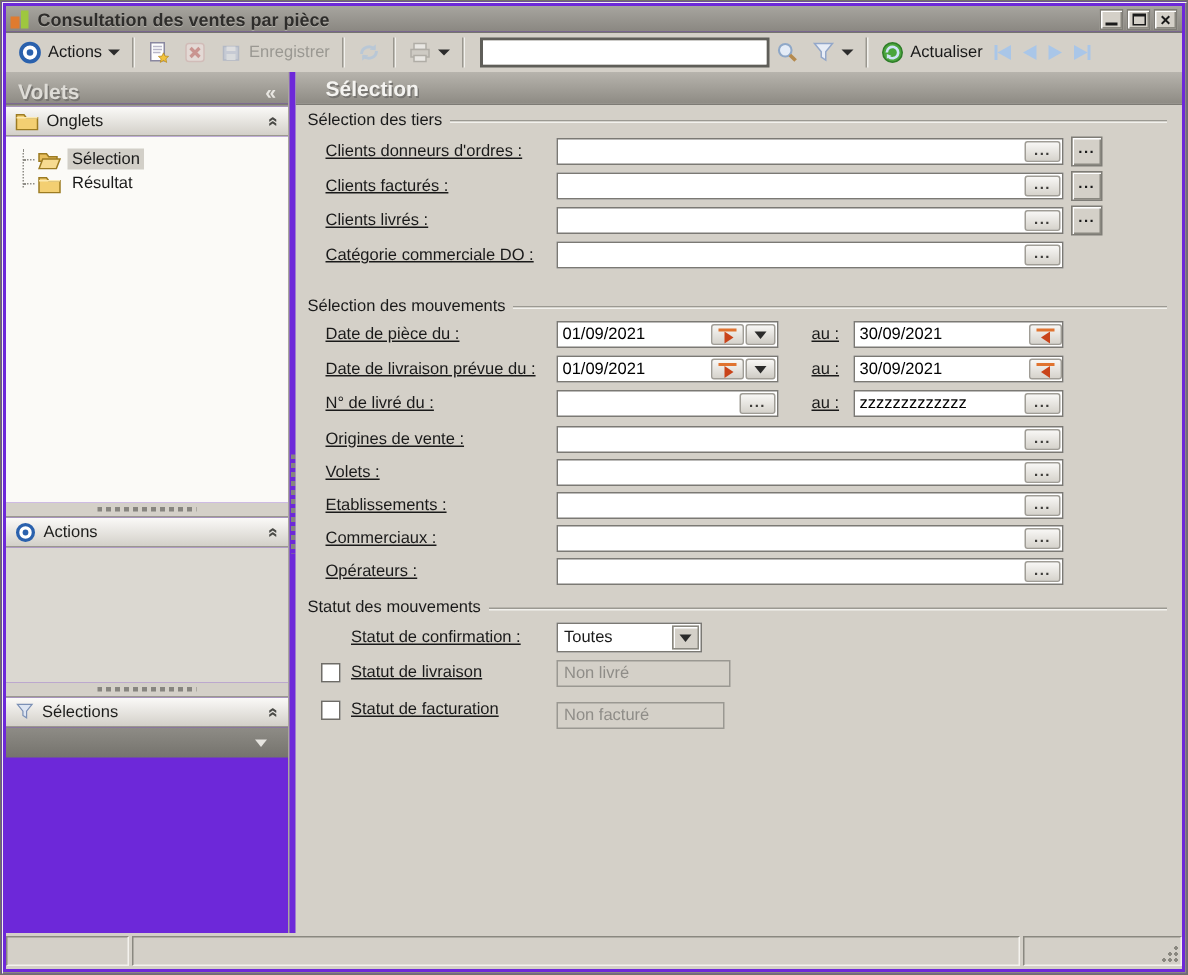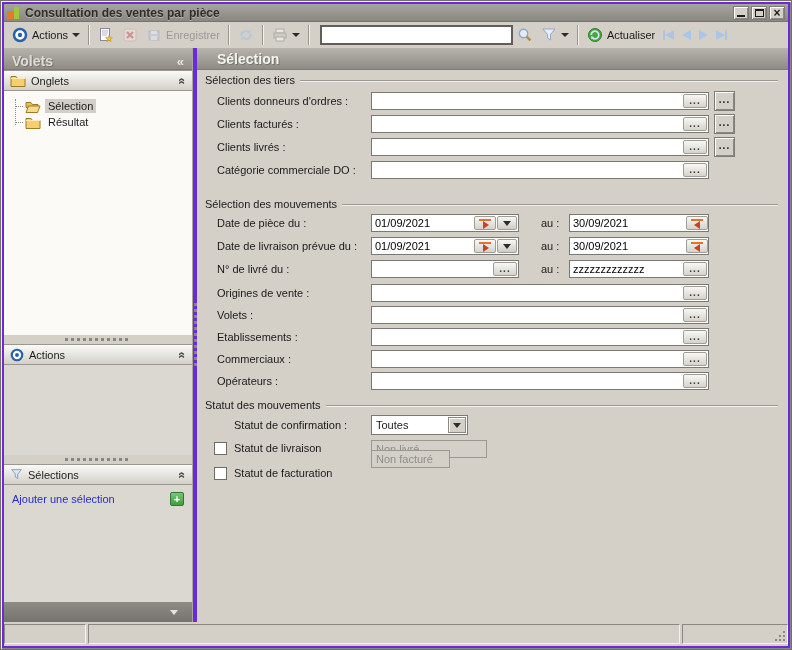--- a/index.html
+++ b/index.html
@@ -79,21 +79,21 @@
 
   
   .main { flex:1; position:relative; background:#d4d0c8; overflow:hidden; }
   .main-hdr { position:absolute; left:0; top:0; right:0; height:22px; background:linear-gradient(#b7b4ad,#8e8b84);
     border-bottom:1px solid #7d7b75; display:flex; align-items:center; padding-left:20px; }
   .main-hdr .t { font-size:14px; font-weight:bold; color:#f4f3f0; text-shadow:1px 1px 0 #767470; }
 
   .group-hdr { position:absolute; left:8px; right:10px; display:flex; align-items:center; gap:5px; }
   .group-hdr .line { flex:1; height:2px; border-top:1px solid #9b9992; border-bottom:1px solid #f2f1ed; margin-top:1px; }
 
-  .flabel { position:absolute; white-space:nowrap; color:#1a1a1a; }
+  .flabel { position:absolute; white-space:nowrap; color:#1a1a1a;text-decoration:underline; }
   .field { position:absolute; height:18px; background:#fff; border:1px solid #7b7974; display:flex; align-items:stretch; }
   .field input { flex:1; min-width:0; border:0; outline:none; font:inherit; padding:0 3px; background:transparent; }
   .dots-btn { width:24px; margin:1px; background:linear-gradient(#f8f7f5,#d6d3cc); border:1px solid #a09d96; border-radius:2px;
     color:#3f3e3b; font-weight:bold; font-size:10px; line-height:12px; text-align:center; letter-spacing:1px; }
   .ext-btn { position:absolute; width:21px; height:20px; background:#d4d0c8; border:1px solid #7e7c76;
     box-shadow:inset 1px 1px 0 #fff, inset -1px -1px 0 #8a8880; color:#1a1a1a; font-weight:bold; font-size:10px;
     text-align:center; line-height:16px; letter-spacing:1px; }
   .date-btn { width:22px; margin:1px 0 1px 1px; background:linear-gradient(#f8f7f5,#d6d3cc); border:1px solid #a09d96;
     border-radius:2px; position:relative; display:flex; align-items:center; justify-content:center; }
   .date-btn .obar { position:absolute; top:2px; left:4px; right:4px; height:2px; background:#e0732f; }
@@ -297,24 +297,20 @@
           <span class="grip"></span>
         </div>
 
       <div class="sec-hdr">
         <svg class="icon16" style="width:13px;height:13px" viewBox="0 0 16 16">
             <path d="M2 2h12l-4.5 5.5V13l-3-2V7.5z" fill="#dde5f2" stroke="#7b90b5"></path>
           </svg>
         <span class="t">Sélections</span>
         <span class="chev-up">«</span>
       </div>
-      <div class="panel-body sel-body">
-        <span class="add-link">Ajouter une sélection</span>
-        <span class="add-btn">+</span>
-      </div>
 
       <div class="side-footer">
         <span class="tri"></span>
       </div>
     </div>
 
     <div class="vsplit">
         <span class="grip"></span>
       </div>
 
@@ -453,21 +449,21 @@
             <span class="tri"></span>
           </span>
       </span>
 
       <span class="checkbox" style="left:17px;top:394px"></span>
       <span class="flabel" style="left:37px;top:394px">Statut de livraison</span>
       <span class="dis-input" style="left:174px;top:392px;width:116px">Non livré</span>
 
       <span class="checkbox" style="left:17px;top:419px"></span>
       <span class="flabel" style="left:37px;top:419px">Statut de facturation</span>
-      <span class="dis-input" style="left:174px;top:402px;width:79px">Non facturé</span>
+      <span class="dis-input" style="left:174px;top:420px;width:112px">Non facturé</span>
     </div>
   </div>
 
   <div class="statusbar">
     <span class="sb-panel sb-1"></span>
     <span class="sb-panel sb-2"></span>
     <span class="sb-panel sb-3">
       <span class="grip-dots"></span>
     </span>
   </div>

